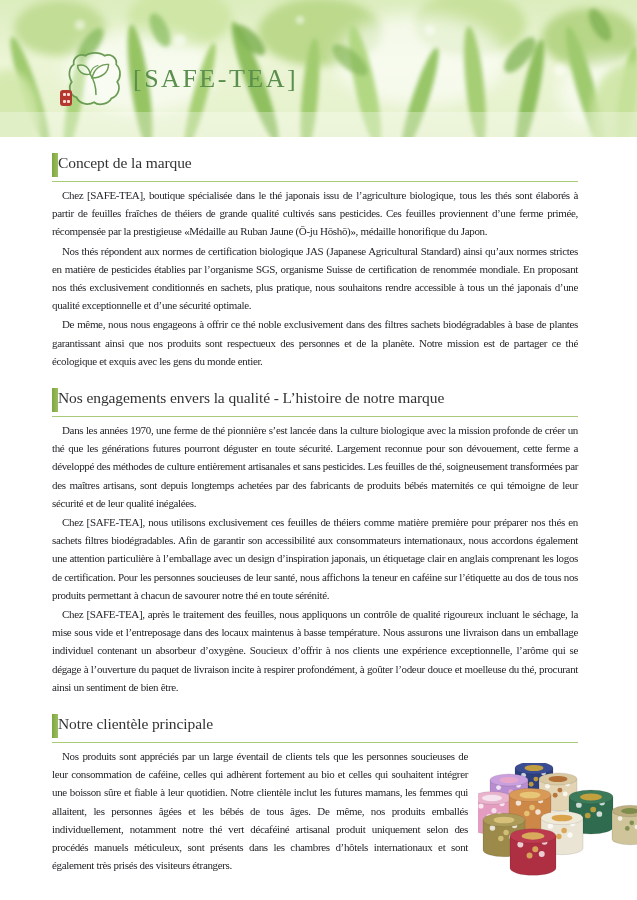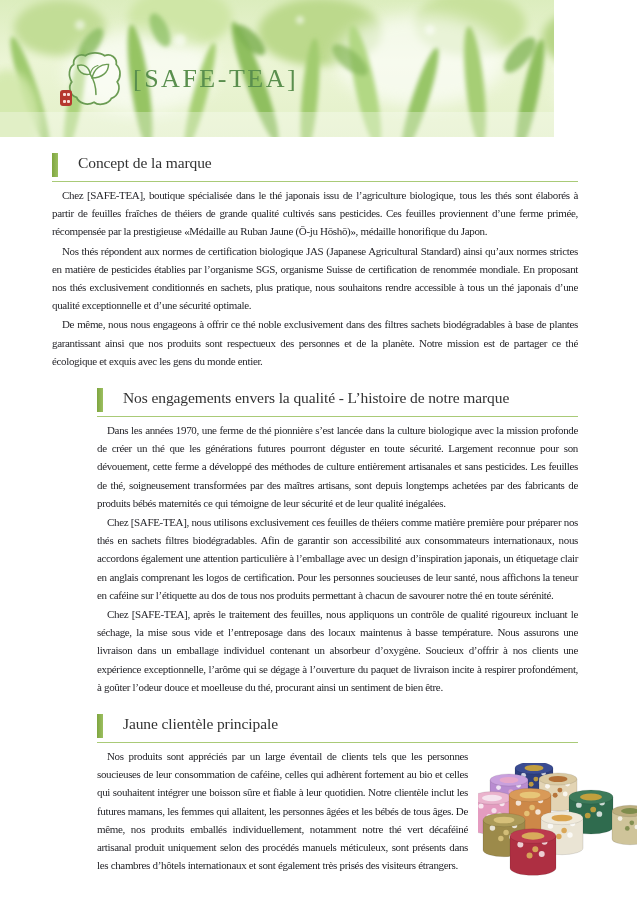--- a/index.html
+++ b/index.html
@@ -2,39 +2,39 @@
 <html lang="fr"><head>
 <meta charset="utf-8">
 <style>
   html,body{margin:0;padding:0;}
   body{
     width:637px;height:900px;overflow:hidden;background:#ffffff;
     font-family:"Liberation Serif","DejaVu Serif",serif;
     color:#26262b;position:relative;
   }
   
-  .header{position:relative;width:554px;height:137px;overflow:hidden;}
+  .header{position:relative;width:637px;height:137px;overflow:hidden;}
   .header svg.grass{display:block;width:637px;height:137px;}
   .logo-wrap{position:absolute;left:66px;top:50px;display:flex;align-items:center;}
   .logo-mark{position:relative;width:58px;height:58px;}
   .logo-text{
     margin-left:9px;font-size:26px;letter-spacing:2.5px;color:#5a8f4e;
     font-family:"Liberation Serif","DejaVu Serif",serif;white-space:nowrap;
   }
   .seal{
     position:absolute;left:-6px;top:40px;width:12px;height:16px;border-radius:3px;
     display:flex;flex-wrap:wrap;align-items:center;justify-content:center;gap:1px;padding:1px;box-sizing:border-box;
   }
   .seal i{display:block;width:3px;height:3px;background:rgba(255,240,235,.9);border-radius:1px;}
   
   .content{padding:0 59px 0 52px;}
   .section{margin-top:15px;}
-  .section + .section{margin-top:17px;margin-left:45px;}
+  .section + .section{margin-top:17px;}
   .sec-head{
-    display:flex;align-items:flex-start;gap:20px;
+    display:flex;align-items:flex-start;gap:0;
     border-bottom:1px solid #a9ca77;padding-bottom:4px;margin-bottom:4px;
   }
   .sec-bar{width:6px;height:24px;flex:0 0 6px;margin-top:1px;
     background:linear-gradient(to right,#7ea53f,#9cbf60);}
   .sec-title{
     font-size:15.5px;font-weight:normal;color:#333333;margin:0;line-height:1.45;
     letter-spacing:-0.1px;
   }
   .section p{
     margin:1px 0 0 0;text-align:justify;text-indent:10px;
@@ -152,21 +152,21 @@
       <h2 class="sec-title">Nos engagements envers la qualité - L’histoire de notre marque</h2>
     </div>
     <p>Dans les années 1970, une ferme de thé pionnière s’est lancée dans la culture biologique avec la mission profonde de créer un thé que les générations futures pourront déguster en toute sécurité. Largement reconnue pour son dévouement, cette ferme a développé des méthodes de culture entièrement artisanales et sans pesticides. Les feuilles de thé, soigneusement transformées par des maîtres artisans, sont depuis longtemps achetées par des fabricants de produits bébés maternités ce qui témoigne de leur sécurité et de leur qualité inégalées.</p>
     <p>Chez [SAFE-TEA], nous utilisons exclusivement ces feuilles de théiers comme matière première pour préparer nos thés en sachets filtres biodégradables. Afin de garantir son accessibilité aux consommateurs internationaux, nous accordons également une attention particulière à l’emballage avec un design d’inspiration japonais, un étiquetage clair en anglais comprenant les logos de certification. Pour les personnes soucieuses de leur santé, nous affichons la teneur en caféine sur l’étiquette au dos de tous nos produits permettant à chacun de savourer notre thé en toute sérénité.</p>
     <p>Chez [SAFE-TEA], après le traitement des feuilles, nous appliquons un contrôle de qualité rigoureux incluant le séchage, la mise sous vide et l’entreposage dans des locaux maintenus à basse température. Nous assurons une livraison dans un emballage individuel contenant un absorbeur d’oxygène. Soucieux d’offrir à nos clients une expérience exceptionnelle, l’arôme qui se dégage à l’ouverture du paquet de livraison incite à respirer profondément, à goûter l’odeur douce et moelleuse du thé, procurant ainsi un sentiment de bien être.</p>
   </div>
 
   <div class="section">
     <div class="sec-head">
       <span class="sec-bar"></span>
-      <h2 class="sec-title">Jaune clientèle principale</h2>
+      <h2 class="sec-title">Notre clientèle principale</h2>
     </div>
     <span class="float-pusher"></span>
     <span class="cans-float">
       <svg viewBox="0 0 159 122" aria-hidden="true">
           <g transform="translate(56,18)">
             <path d="M-19,-13 h38 v26 a19,6.08 0 0 1 -38,0 z" fill="#2e3f7e" stroke="rgba(0,0,0,0.18)" stroke-width="0.6"></path>
             <circle cx="-10.450000000000001" cy="-5.8" r="2.47" fill="rgba(255,255,255,0.85)" opacity="0.9"></circle>
             <circle cx="1.9000000000000001" cy="-1.9000000000000004" r="2.47" fill="#c9a23c" opacity="0.9"></circle>
             <circle cx="9.5" cy="-7.879999999999999" r="2.47" fill="rgba(255,255,255,0.85)" opacity="0.9"></circle>
             <circle cx="-2.85" cy="3.3000000000000007" r="2.47" fill="#c9a23c" opacity="0.9"></circle>

